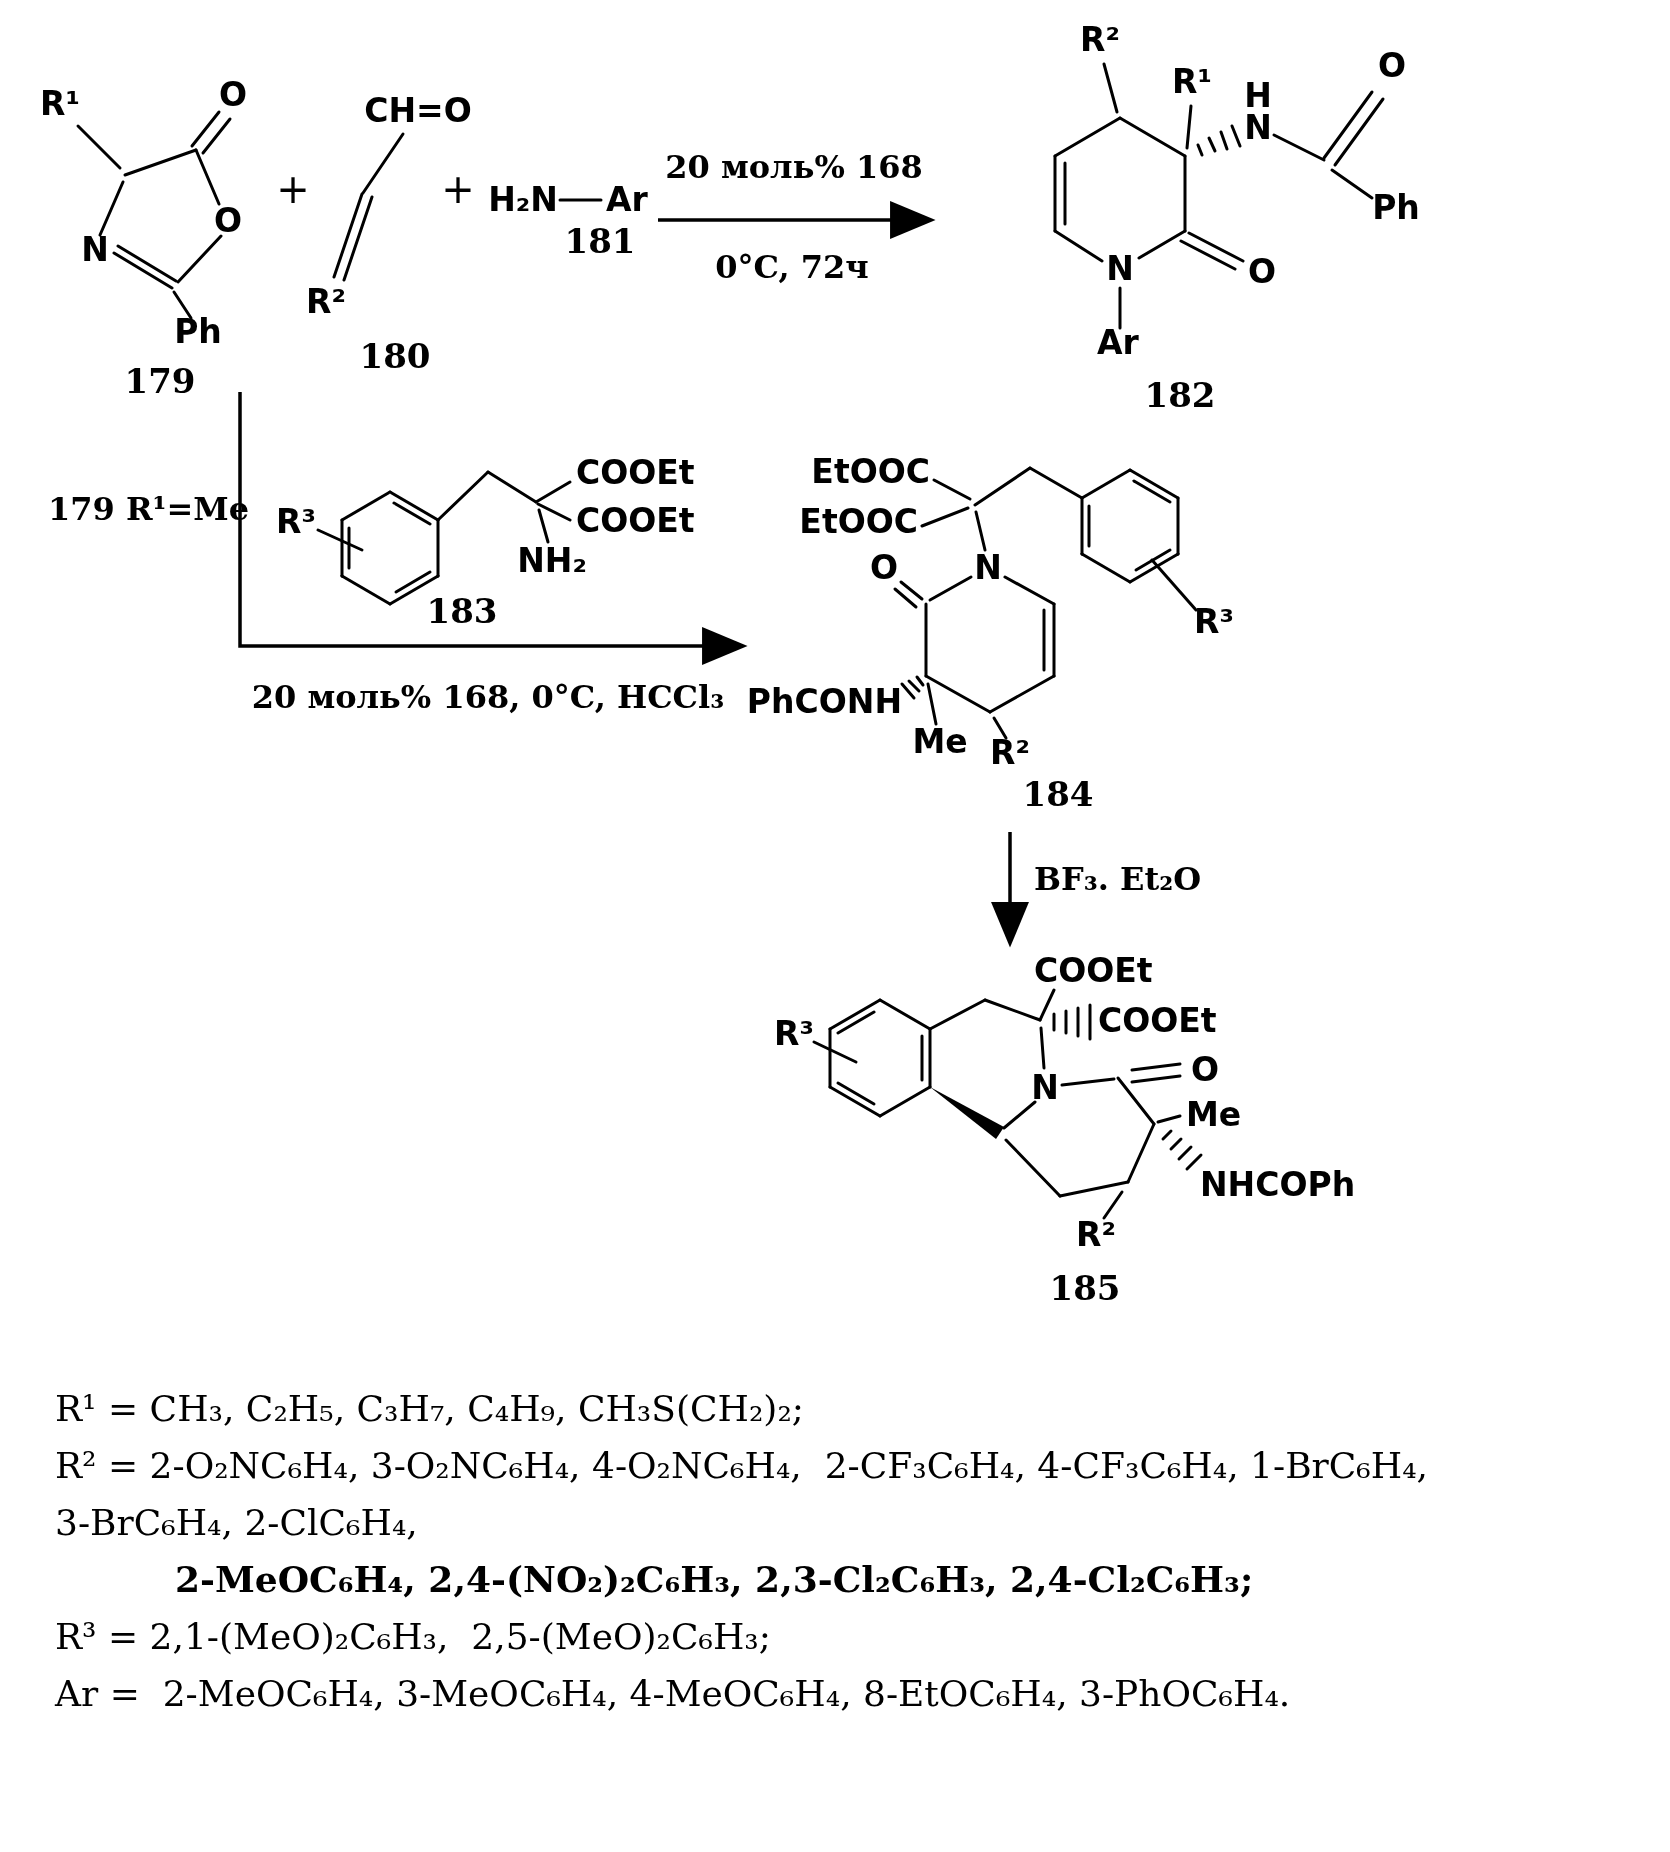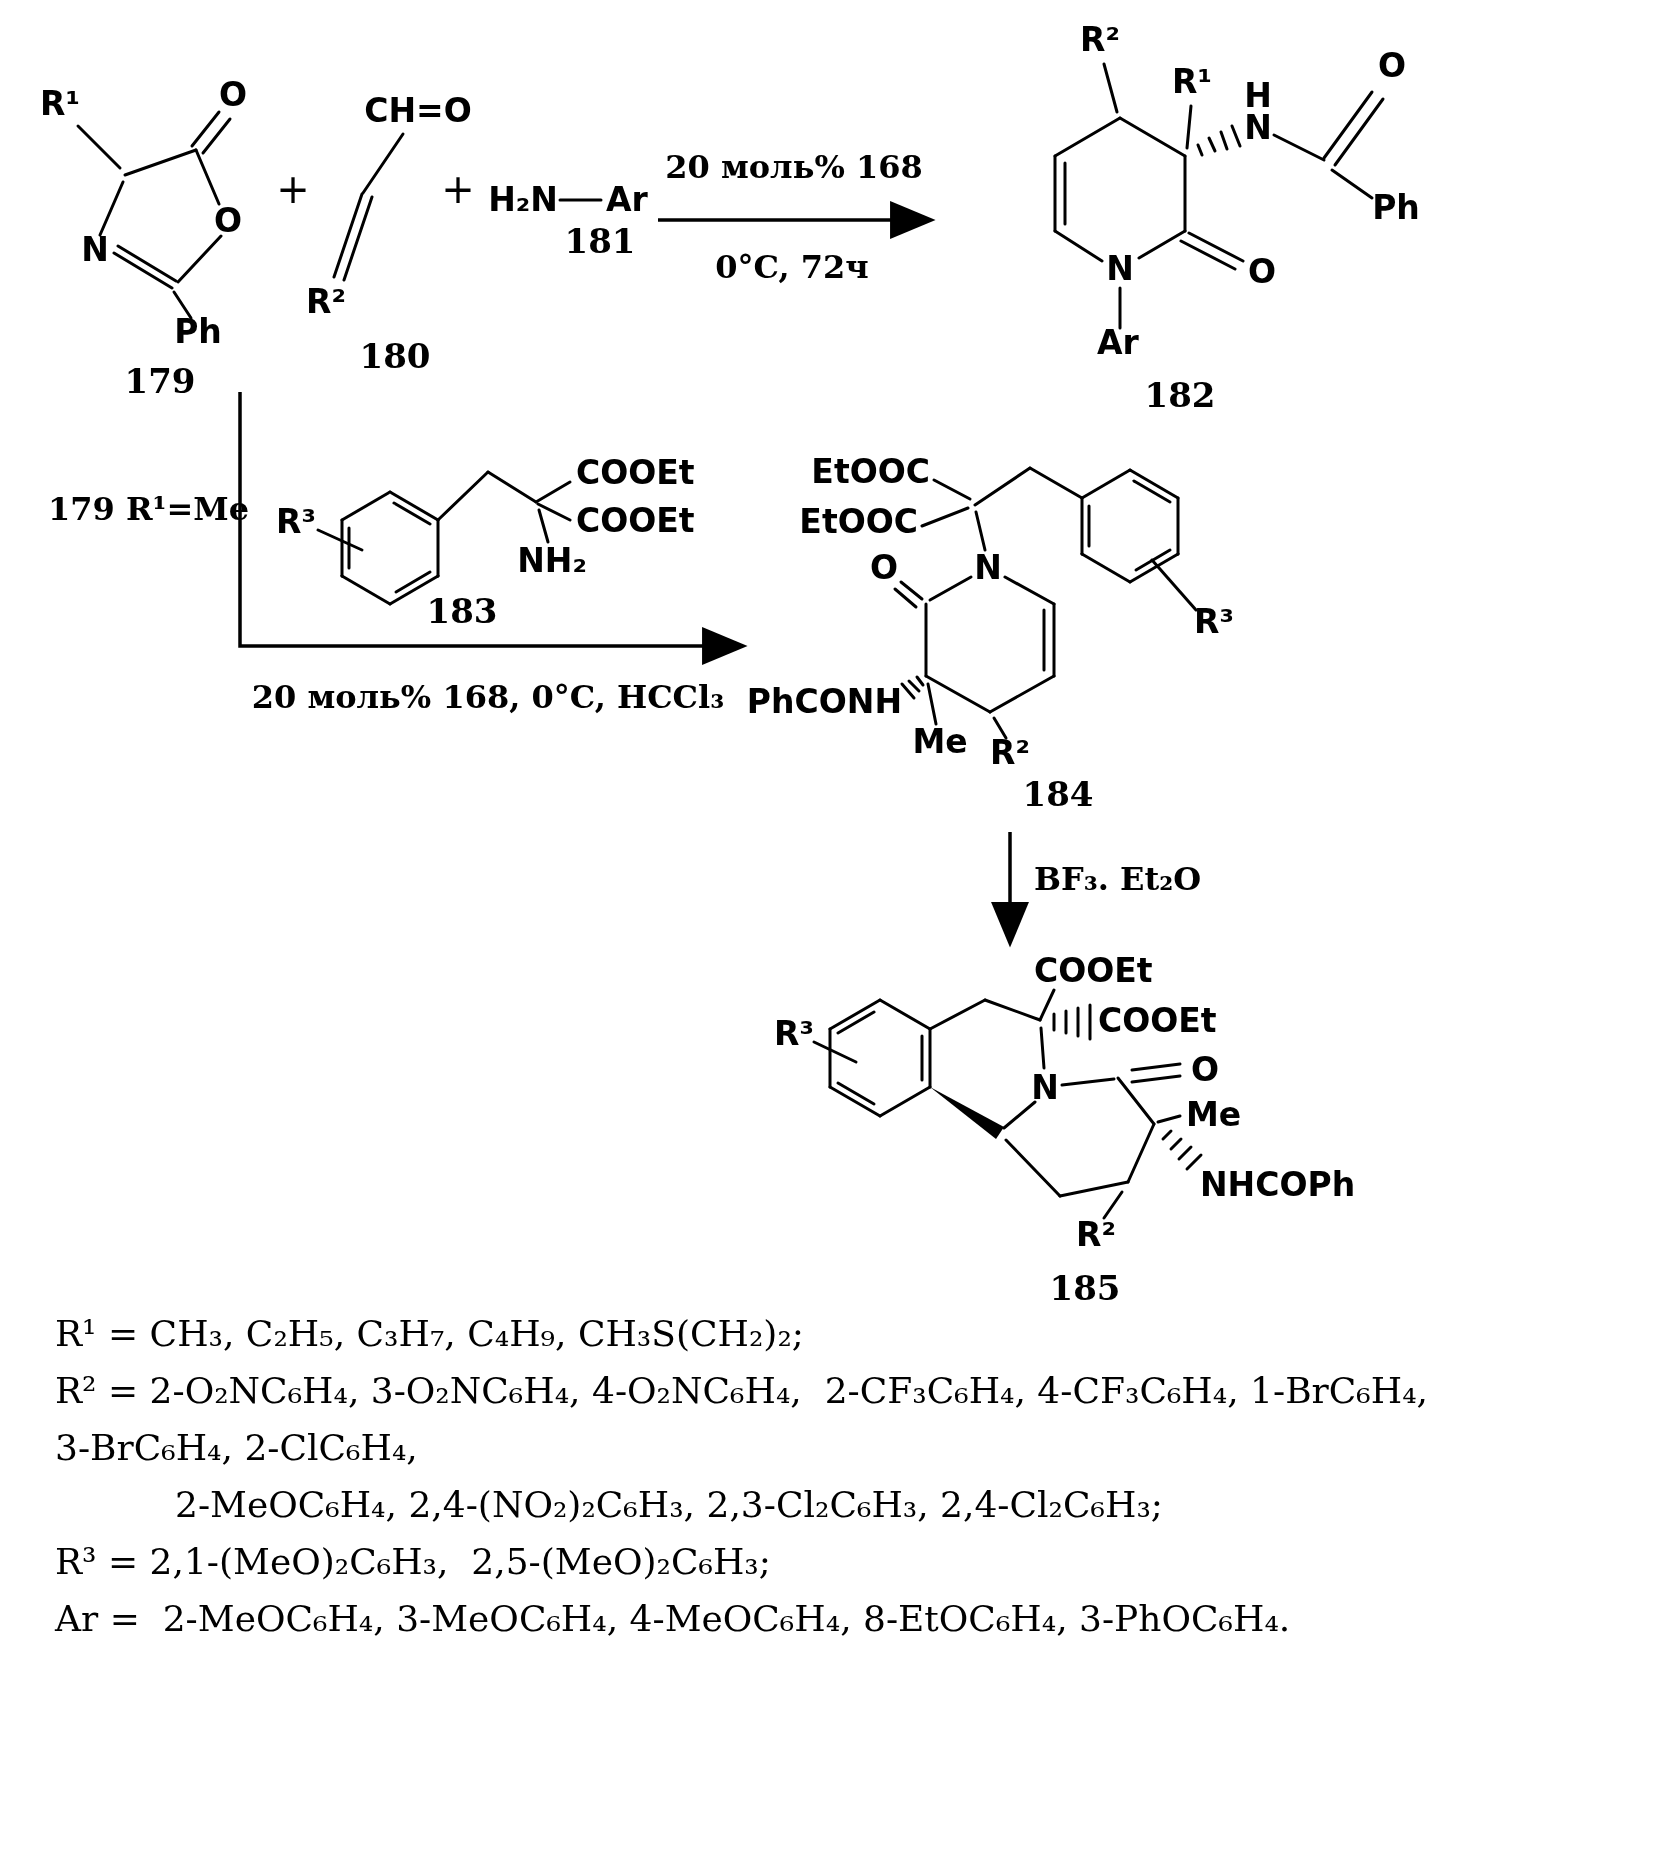--- a/index.html
+++ b/index.html
@@ -5,23 +5,23 @@
   html,body{margin:0;padding:0;background:#ffffff;}
   .canvas{position:relative;width:1670px;height:1852px;background:#fff;overflow:hidden;
           font-family:"DejaVu Serif","Liberation Serif",serif;color:#000;}
   svg{position:absolute;left:0;top:0;}
   .b{stroke:#000;stroke-width:3;stroke-linecap:round;fill:none;}
   .arrow{stroke:#000;stroke-width:3.5;fill:none;}
   .atom{font-family:"DejaVu Sans","Liberation Sans",sans-serif;font-weight:bold;font-size:33px;fill:#000;}
   .plus{font-family:"DejaVu Sans","Liberation Sans",sans-serif;font-weight:400;font-size:40px;fill:#000;}
   .num{font-family:"DejaVu Serif","Liberation Serif",serif;font-weight:bold;font-size:34px;fill:#000;}
   .cond{font-family:"DejaVu Serif","Liberation Serif",serif;font-weight:bold;font-size:32px;fill:#000;}
-  .legend{position:absolute;left:55px;top:1305px;width:1595px;font-size:36px;}
+  .legend{position:absolute;left:55px;top:1380px;width:1595px;font-size:36px;}
   .legend .line{line-height:57px;white-space:pre-wrap;}
-  .legend .indent{padding-left:120px;}
+  .legend .indent{padding-left:120px;font-weight:bold;}
 </style>
 </head>
 <body>
 
 <div class="canvas">
 
 <svg width="1670" height="1340" viewBox="0 0 1670 1340">
   <defs>
     <marker id="ah" viewBox="0 0 12 10" refX="10" refY="5" markerWidth="13" markerHeight="11" orient="auto-start-reverse">
       <path d="M0,0 L12,5 L0,10 Z" fill="#000"></path>

